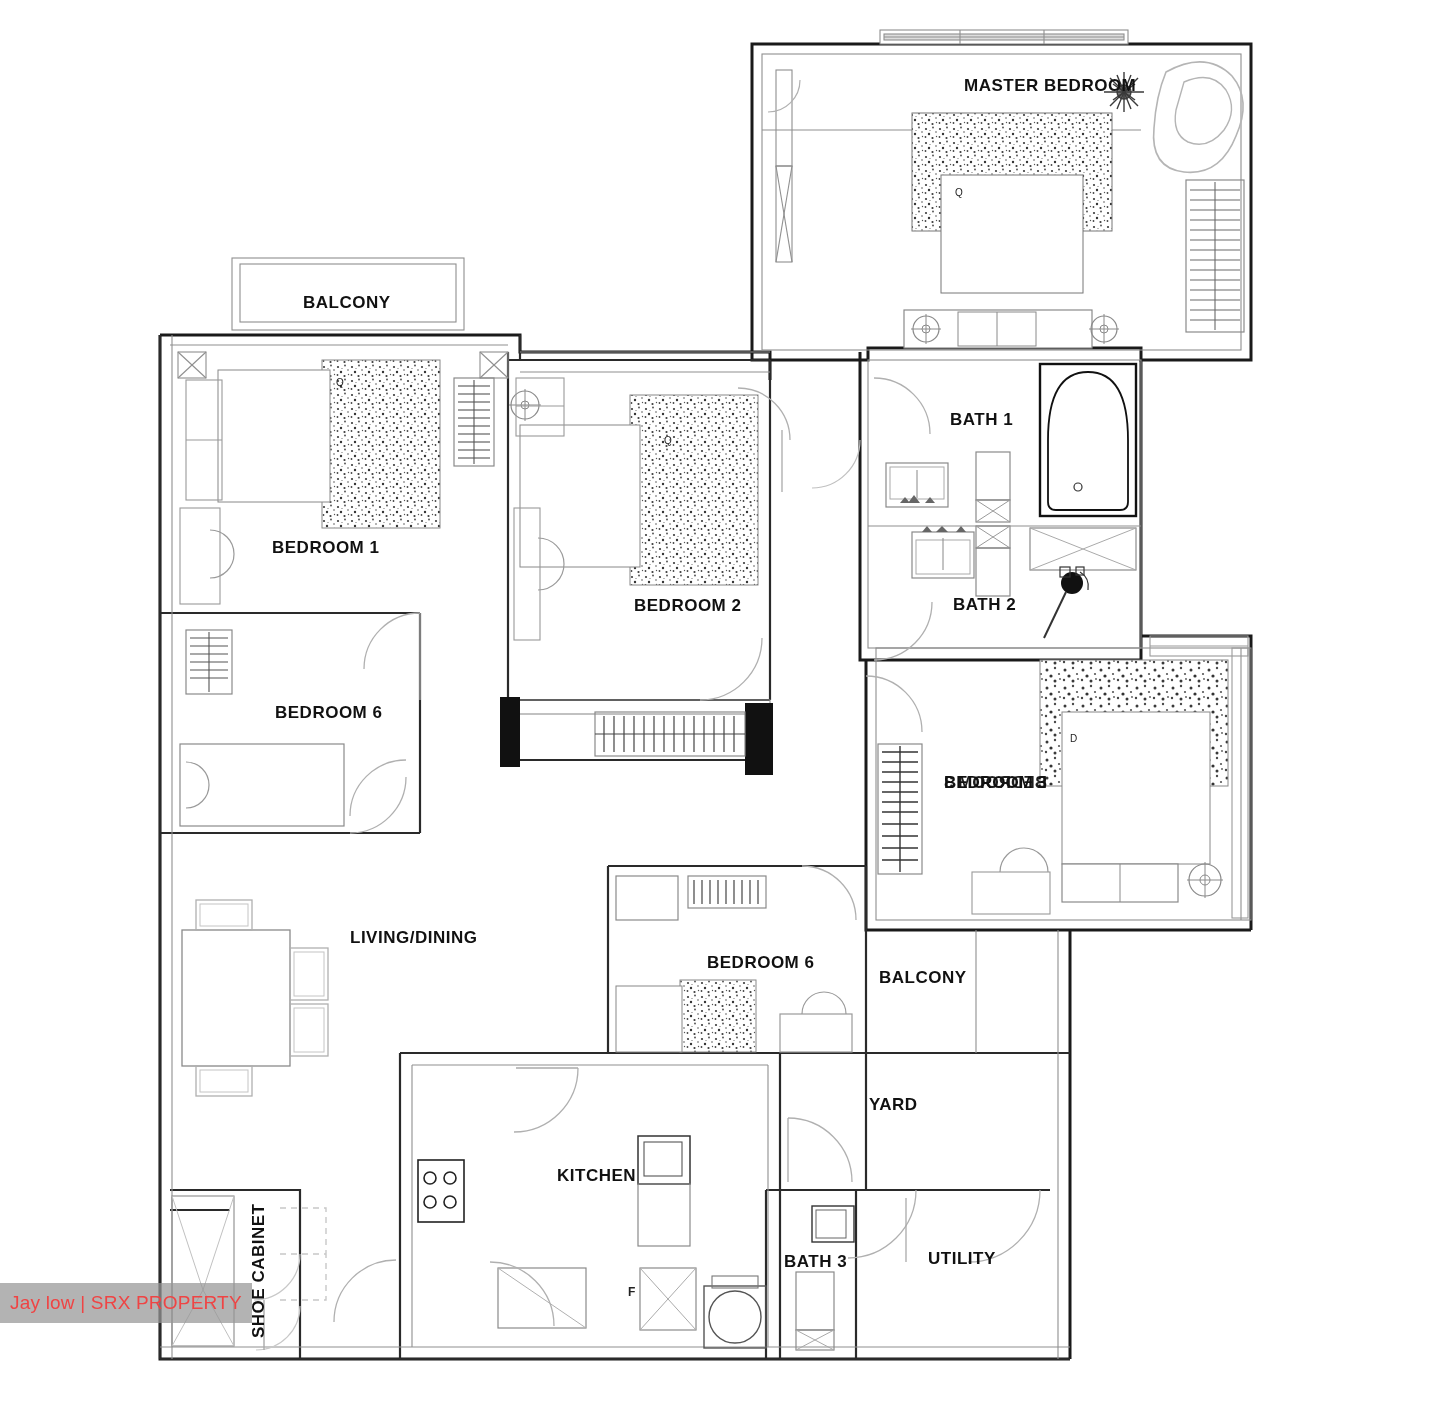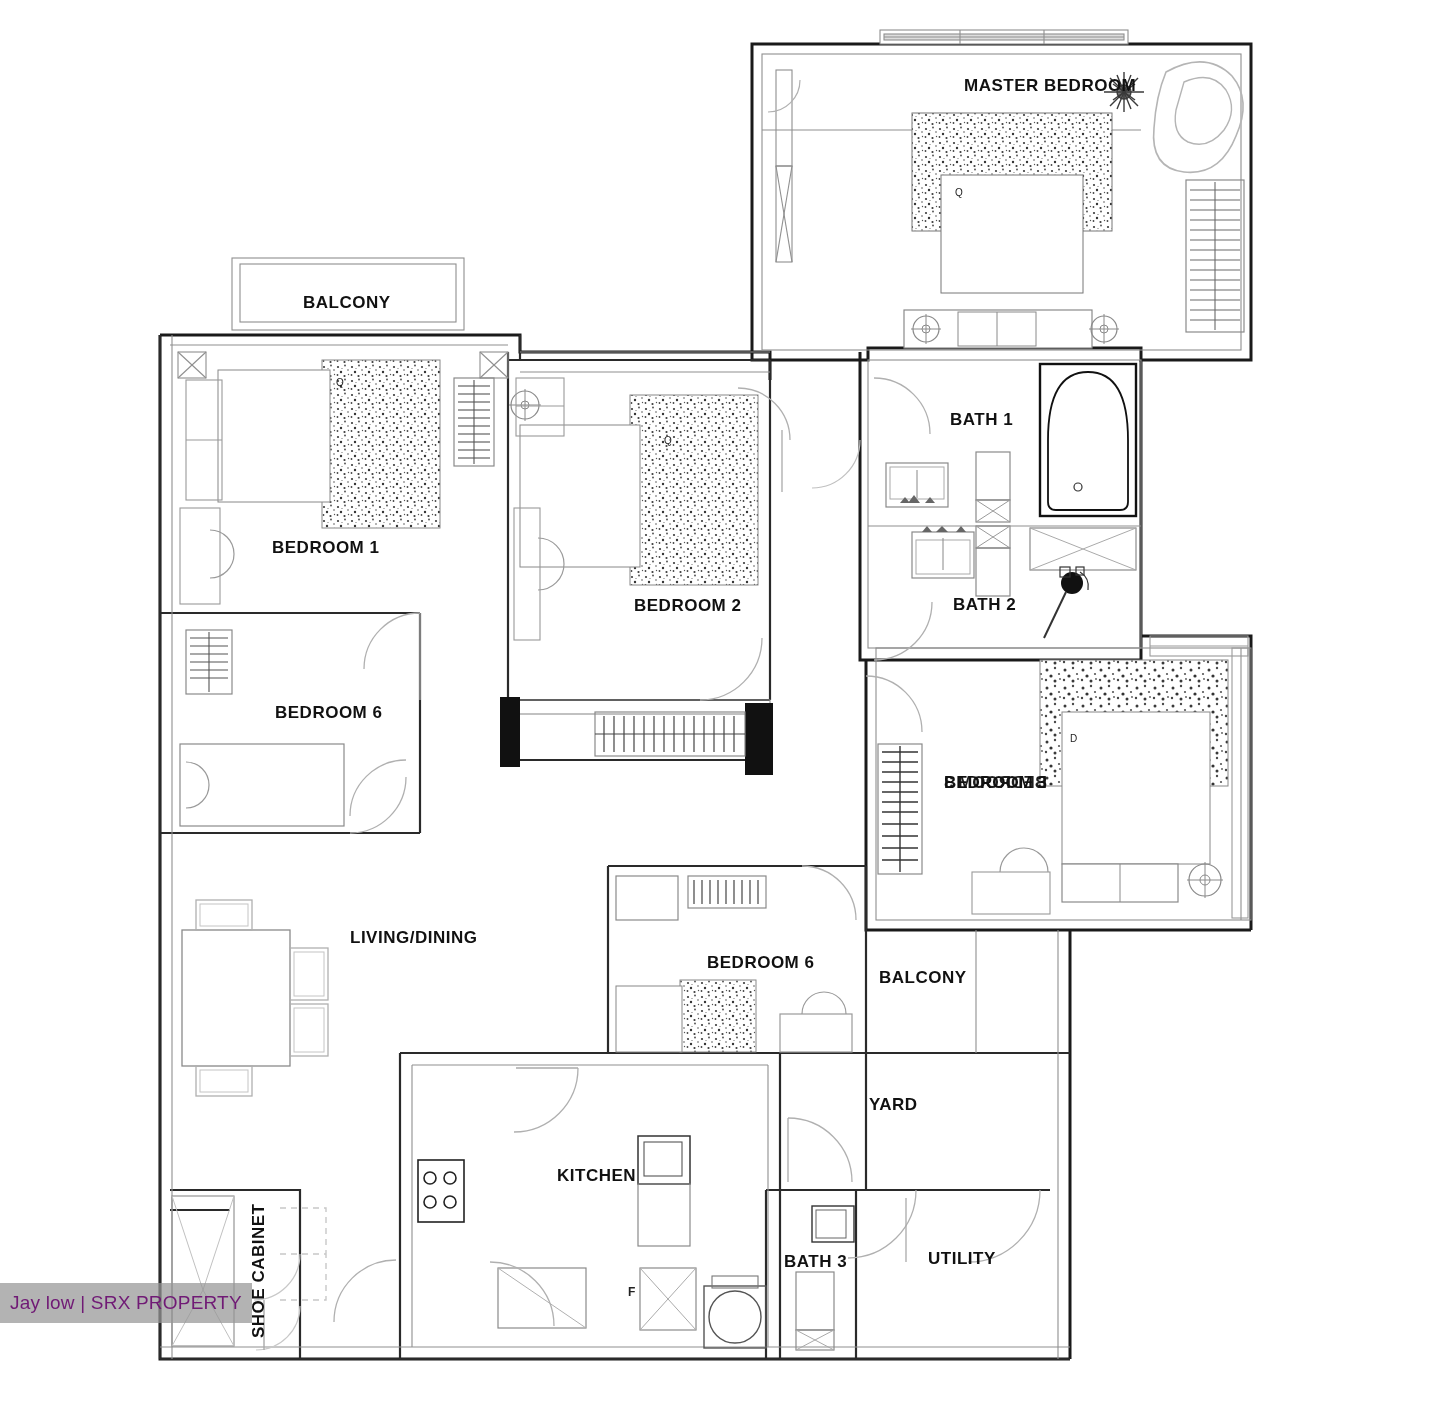--- a/index.html
+++ b/index.html
@@ -53,21 +53,21 @@
     transform-origin: center center;
     opacity: 0.95;
   }
   #watermark {
     position: absolute;
     left: 0;
     top: 1283px;
     height: 40px;
     min-width: 206px;
     background: rgba(150,150,150,0.72);
-    color: #701a75;
+    color: #ef4444;
     font-family: "Liberation Sans", sans-serif;
     font-size: 19px;
     display: flex;
     align-items: center;
     padding: 0 10px;
     box-sizing: border-box;
     letter-spacing: 0.2px;
   }
 </style>
 </head>

